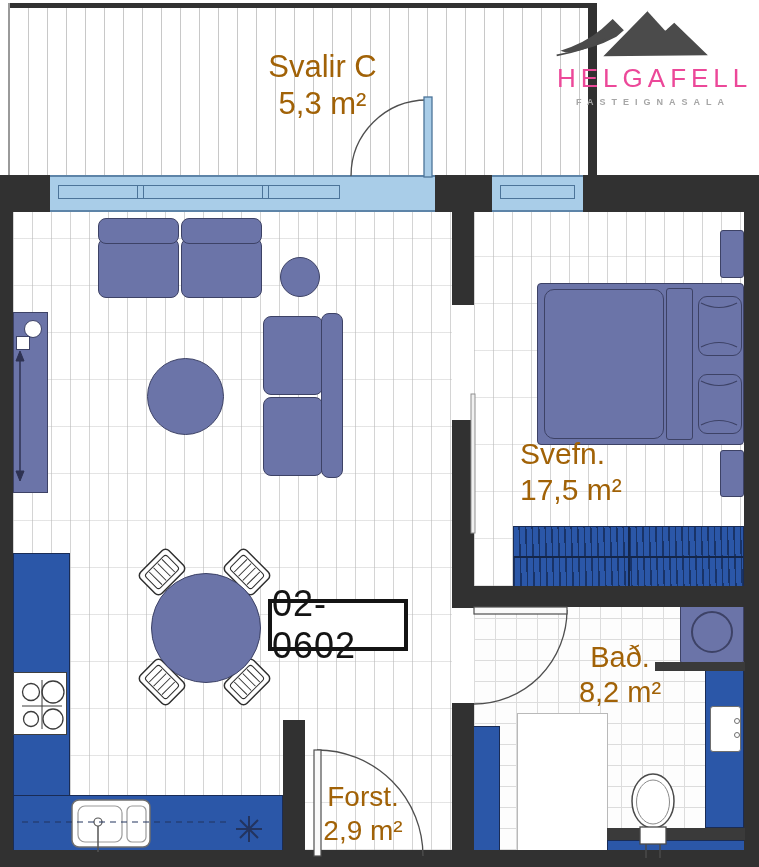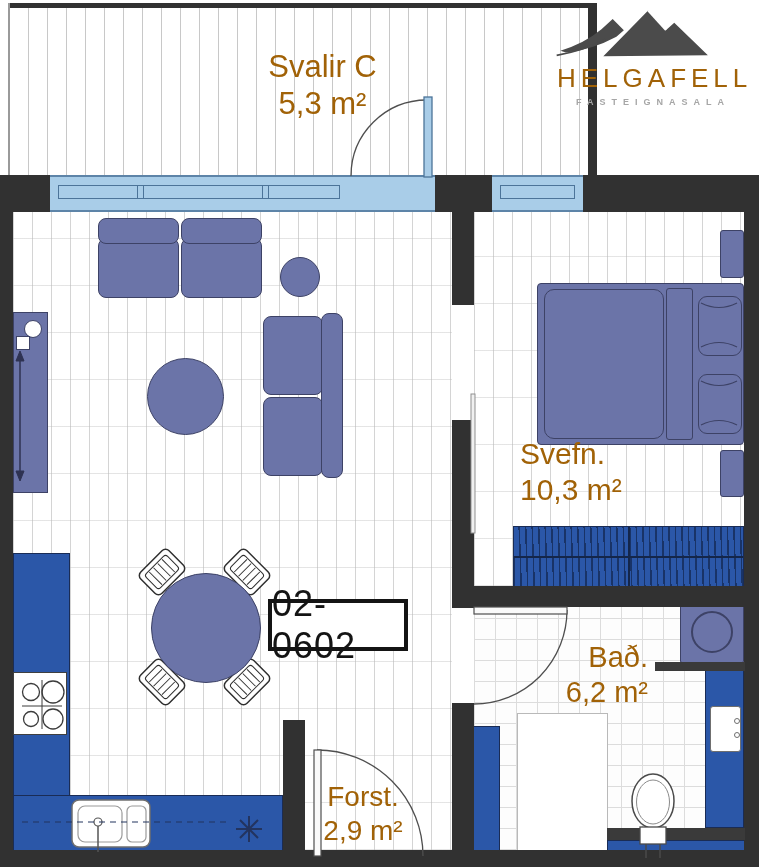--- a/index.html
+++ b/index.html
@@ -30,21 +30,21 @@
   .whitecirc{position:absolute;background:#fff;border:1.5px solid #3d4266;border-radius:50%;box-sizing:border-box;}
   .whitesq{position:absolute;background:#fff;border:1.5px solid #3d4266;box-sizing:border-box;}
   .shower{position:absolute;background:#fff;border:1.5px solid #b9b9b9;box-sizing:border-box;}
   .rlabel{position:absolute;color:#a16207;font-weight:400;line-height:1.2;}
   .rlabel span{display:block;}
   .unit-box{position:absolute;left:268px;top:599px;width:140px;height:52px;background:#fff;
         border:4px solid #141414;box-sizing:border-box;display:flex;align-items:center;justify-content:center;
         font-size:36px;font-weight:500;letter-spacing:1px;color:#141414;}
   svg.layer{position:absolute;left:0;top:0;pointer-events:none;}
   .logo{position:absolute;left:552px;top:4px;width:196px;text-align:center;}
-  .logo-title{font-size:26px;font-weight:300;letter-spacing:5px;padding-left:5px;color:#a16207;margin-top:-1px;}
+  .logo-title{font-size:26px;font-weight:300;letter-spacing:5px;padding-left:5px;color:#ec4899;margin-top:-1px;}
   .logo-sub{font-size:9px;font-weight:700;letter-spacing:6px;padding-left:6px;color:#a6a6a6;margin-top:3px;}
 </style>
 </head>
 <body>
 
 <div class="plan">
 
   <div class="deck" style="left:9px;top:8px;width:580px;height:167px;"></div>
   <div class="plank" style="left:13px;top:212px;width:439px;height:638px;"></div>
   <div class="plank" style="left:474px;top:212px;width:270px;height:374px;"></div>
@@ -238,25 +238,25 @@
         <path d="M701,425 Q719,416 737,425"></path>
     </g>
   </svg>
 
   <div class="rlabel" style="left:230px;top:48px;width:185px;text-align:center;font-size:31px;">
     <span>Svalir C</span>
     <span>5,3 m²</span>
   </div>
   <div class="rlabel" style="left:520px;top:436px;font-size:30px;">
     <span>Svefn.</span>
-    <span>10,3 m²</span>
-  </div>
-  <div class="rlabel" style="left:518px;top:640px;width:130px;text-align:right;font-size:29px;">
+    <span>17,5 m²</span>
+  </div>
+  <div class="rlabel" style="left:555px;top:640px;width:130px;text-align:center;font-size:29px;">
     <span>Bað.</span>
-    <span>6,2 m²</span>
+    <span>8,2 m²</span>
   </div>
   <div class="rlabel" style="left:302px;top:780px;width:122px;text-align:center;font-size:28px;">
     <span>Forst.</span>
     <span>2,9 m²</span>
   </div>
 
   <div class="unit-box">
     <span>02-0602</span>
   </div>
 

